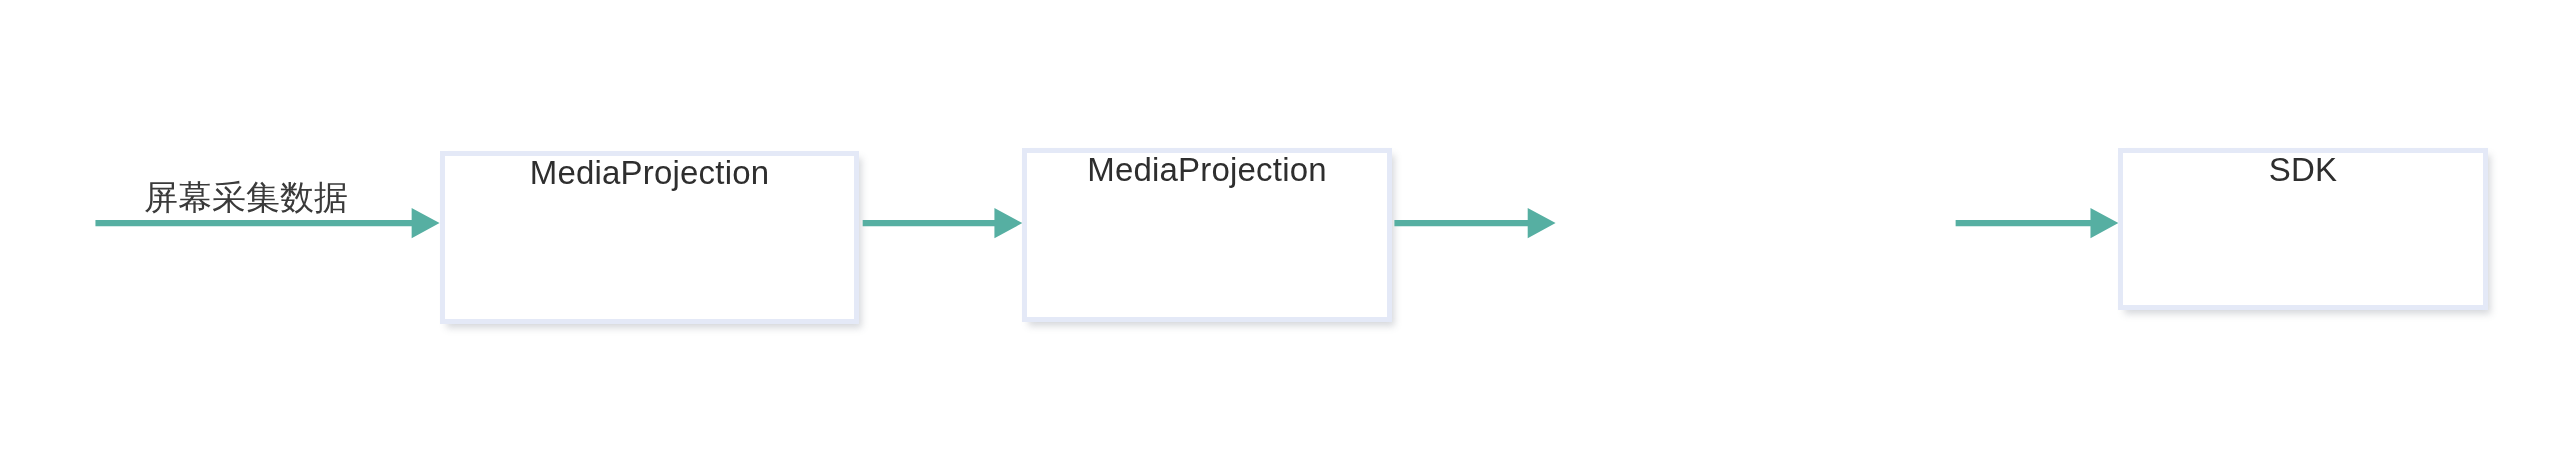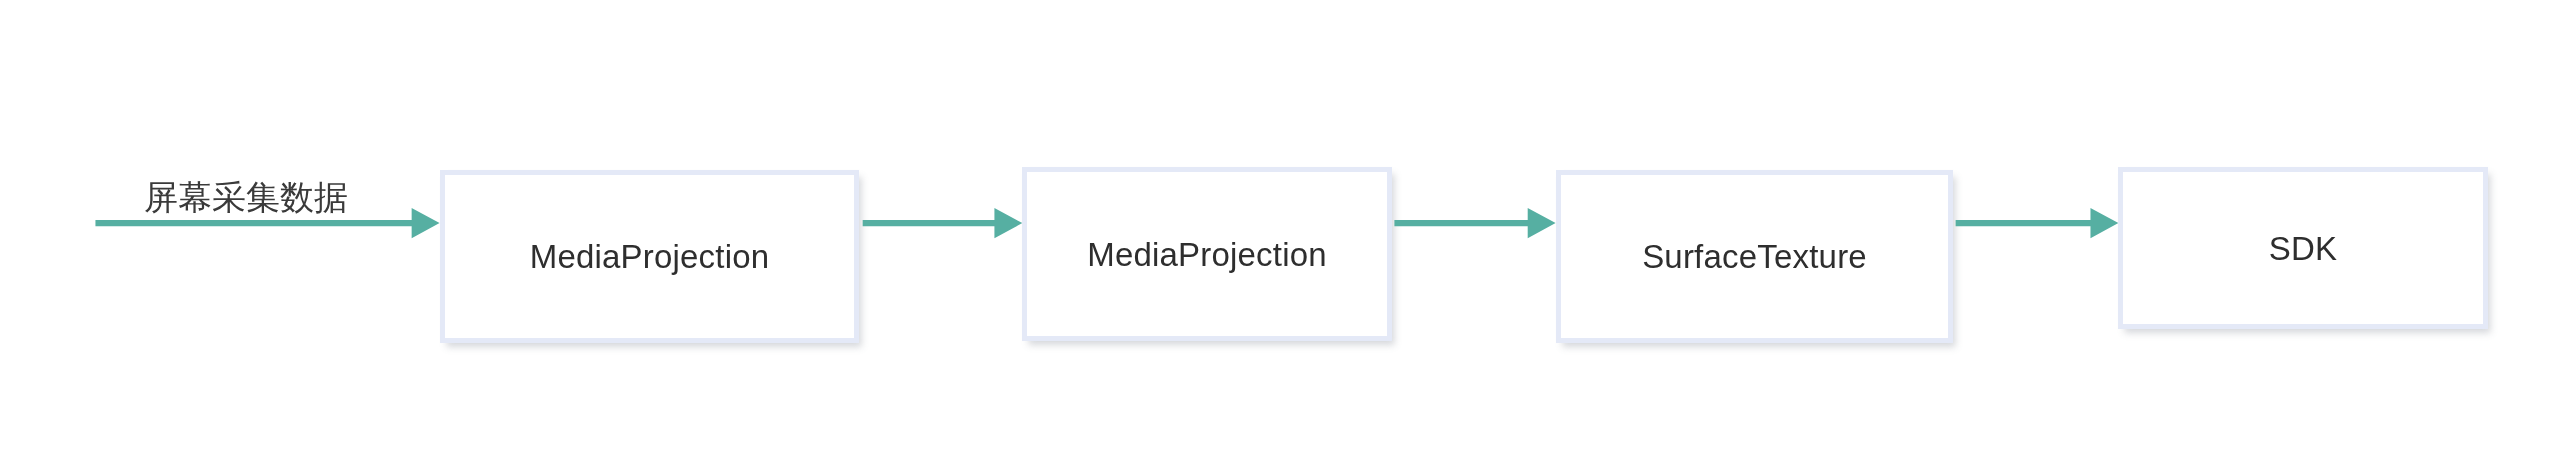--- a/index.html
+++ b/index.html
@@ -20,23 +20,22 @@
   }
 
   
   .node {
     position: absolute;
     box-sizing: border-box;
     background: #ffffff;
     border: 5.5px solid #e4e9f7;
     box-shadow: 4.7px 5.5px 7px -1.6px rgba(120, 125, 140, 0.30);
     display: flex;
-    align-items: center;
+    align-items: flex-start;
     justify-content: center;
-    margin-top: 19px;
   }
   .node-label {
     font-family: "Liberation Sans", "DejaVu Sans", sans-serif;
     font-size: 33px;
     font-weight: 400;
     color: #2e2e2e;
     letter-spacing: 0.2px;
     white-space: nowrap;
     line-height: 1;
   }
@@ -78,23 +77,20 @@
   </svg>
 
   <div class="node" style="left:1022px; top:148px; width:370px; height:174px;">
     <span class="node-label">MediaProjection</span>
   </div>
 
   <svg class="arrow" style="left:1394px; top:208px;" width="162" height="31" viewBox="0 0 208 40">
     <path d="M0 15.5 H172 V0 L208 19.5 L172 39 V23.5 H0 Z" fill="#56afa2"></path>
   </svg>
 
-  <div class="node" style="left:1556px; top:151px; width:397px; height:173px;">
-    <span class="node-label">SurfaceTexture</span>
-  </div>
 
   <svg class="arrow" style="left:1955px; top:208px;" width="164" height="31" viewBox="0 0 210 40">
     <path d="M0 15.5 H174 V0 L210 19.5 L174 39 V23.5 H0 Z" fill="#56afa2"></path>
   </svg>
 
   <div class="node" style="left:2118px; top:148px; width:370px; height:162px;">
     <span class="node-label">SDK</span>
   </div>
 
 </div>

